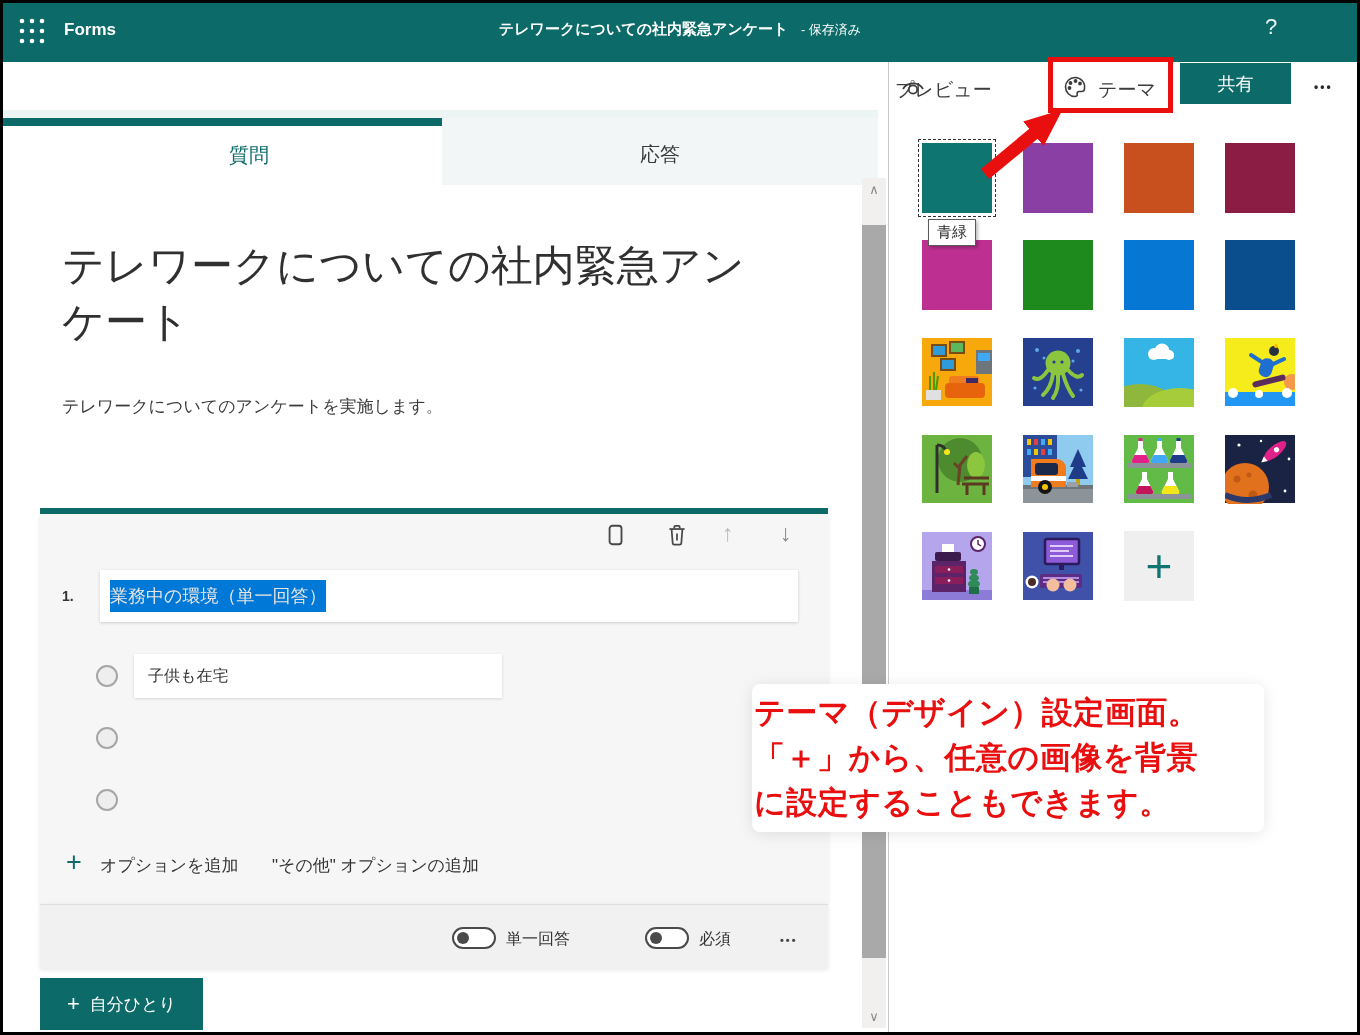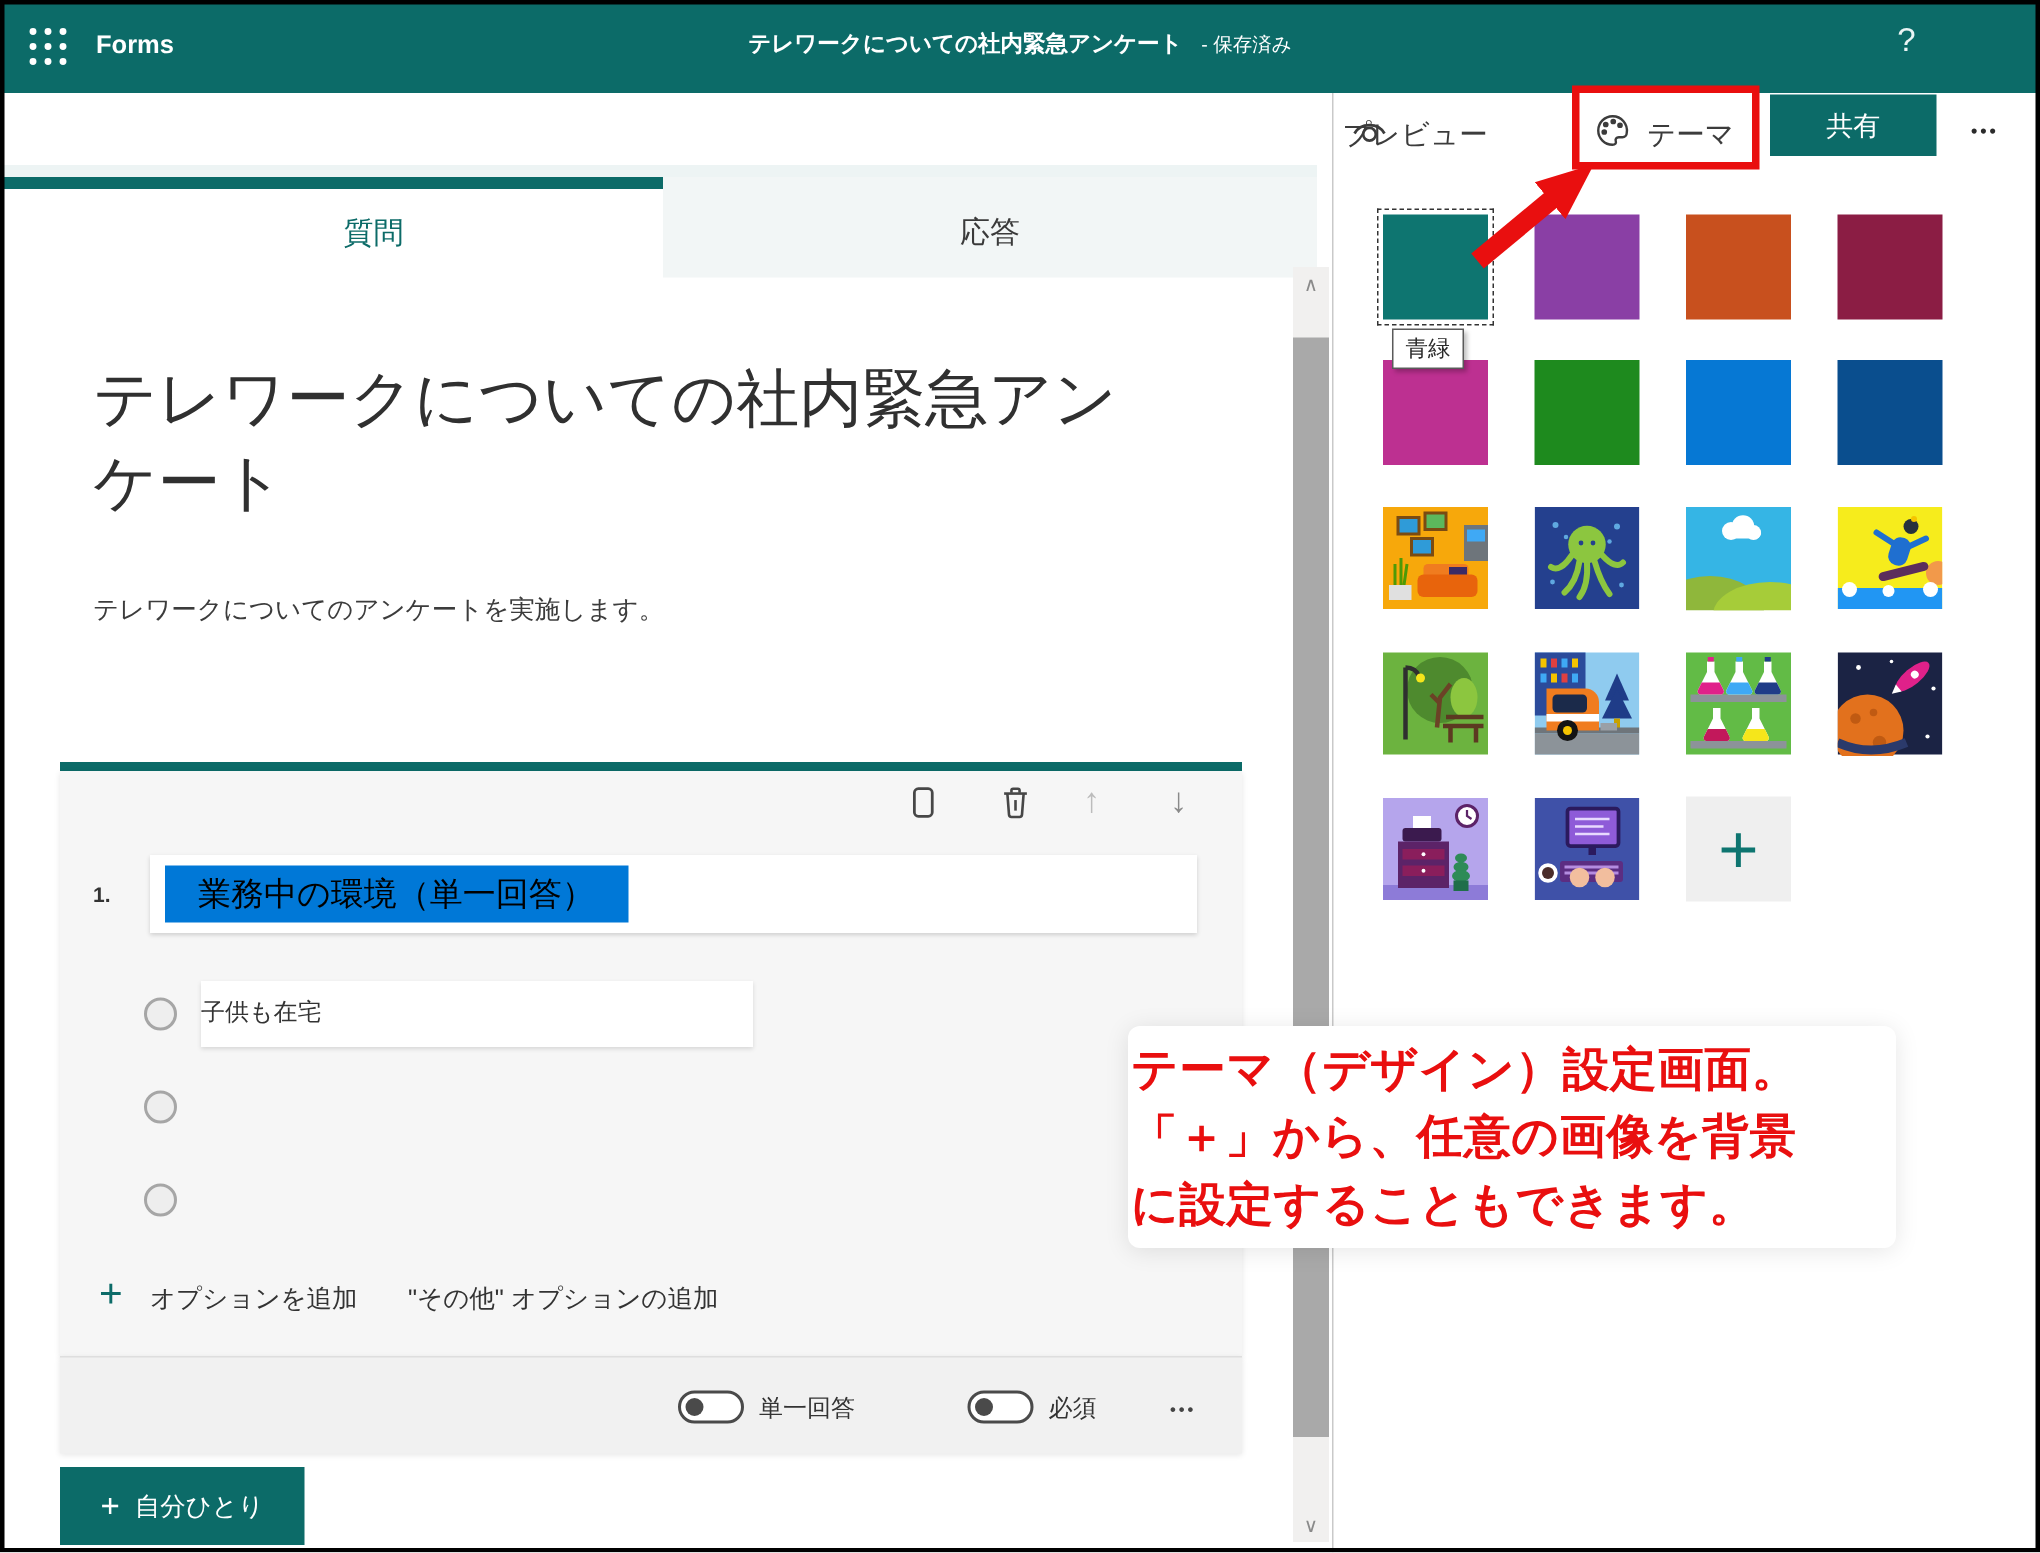--- a/index.html
+++ b/index.html
@@ -31,23 +31,23 @@
   .form-title{position:absolute;left:62px;top:238px;width:700px;font-size:42px;line-height:56px;color:#303030;}
   .form-desc{position:absolute;left:62px;top:395px;font-size:17px;color:#3c3c3c;}
   
   .card-topbar{position:absolute;left:40px;top:508px;width:788px;height:6px;background:#0C6B68;}
   .card-body{position:absolute;left:40px;top:514px;width:788px;height:390px;background:#f6f6f6;box-shadow:0 1px 4px rgba(0,0,0,.10);}
   .card-footer{position:absolute;left:40px;top:904px;width:788px;height:64px;background:#f1f1f1;border-top:1px solid #dedede;box-shadow:0 1px 4px rgba(0,0,0,.10);}
   .icon-btn{position:absolute;width:26px;height:26px;cursor:pointer;}
   .arrow-glyph{position:absolute;font-size:23px;}
   .q-number{position:absolute;left:62px;top:588px;font-size:14px;font-weight:bold;color:#333;}
   .q-title-box{position:absolute;left:100px;top:570px;width:698px;height:52px;background:#fff;box-shadow:0 1px 3px rgba(0,0,0,.16);display:flex;align-items:center;padding:0 10px;box-sizing:border-box;}
-  .q-title-box .hl{background:#0078D7;color:#000000;font-size:22px;padding:4px 22px;}
+  .q-title-box .hl{background:#0078D7;color:#e5e5e5;font-size:18px;padding:4px 0;}
   .radio{position:absolute;width:22px;height:22px;border:2px solid #a6a6a6;border-radius:50%;background:#eeeeee;box-sizing:border-box;}
-  .opt-box{position:absolute;left:134px;width:368px;height:44px;background:#fff;box-shadow:0 1px 3px rgba(0,0,0,.13);font-size:16px;color:#333;line-height:44px;box-sizing:border-box;}
+  .opt-box{position:absolute;left:134px;width:368px;height:44px;background:#fff;box-shadow:0 1px 3px rgba(0,0,0,.13);font-size:16px;color:#333;line-height:44px;padding-left:14px;box-sizing:border-box;}
   .add-plus{position:absolute;color:#0C6B68;font-size:27px;font-weight:400;line-height:20px;}
   .add-label{position:absolute;font-size:17px;color:#333;}
   .toggle{position:absolute;width:44px;height:22px;border:2px solid #4a4a4a;border-radius:12px;background:#fff;box-sizing:border-box;}
   .toggle .knob{position:absolute;left:3px;top:3px;width:12px;height:12px;border-radius:50%;background:#4a4a4a;}
   .toggle-label{position:absolute;font-size:16px;color:#333;}
   .addnew-btn{position:absolute;left:40px;top:978px;width:163px;height:52px;background:#0C6B68;color:#fff;display:flex;align-items:center;justify-content:center;gap:10px;font-size:17px;}
   .addnew-btn .plus{font-size:22px;font-weight:400;}
   
   .theme-grid{position:absolute;left:922px;top:143px;display:grid;grid-template-columns:repeat(4,70px);grid-auto-rows:70px;gap:27px 31px;}
   .tile{width:70px;height:70px;cursor:pointer;overflow:hidden;}

